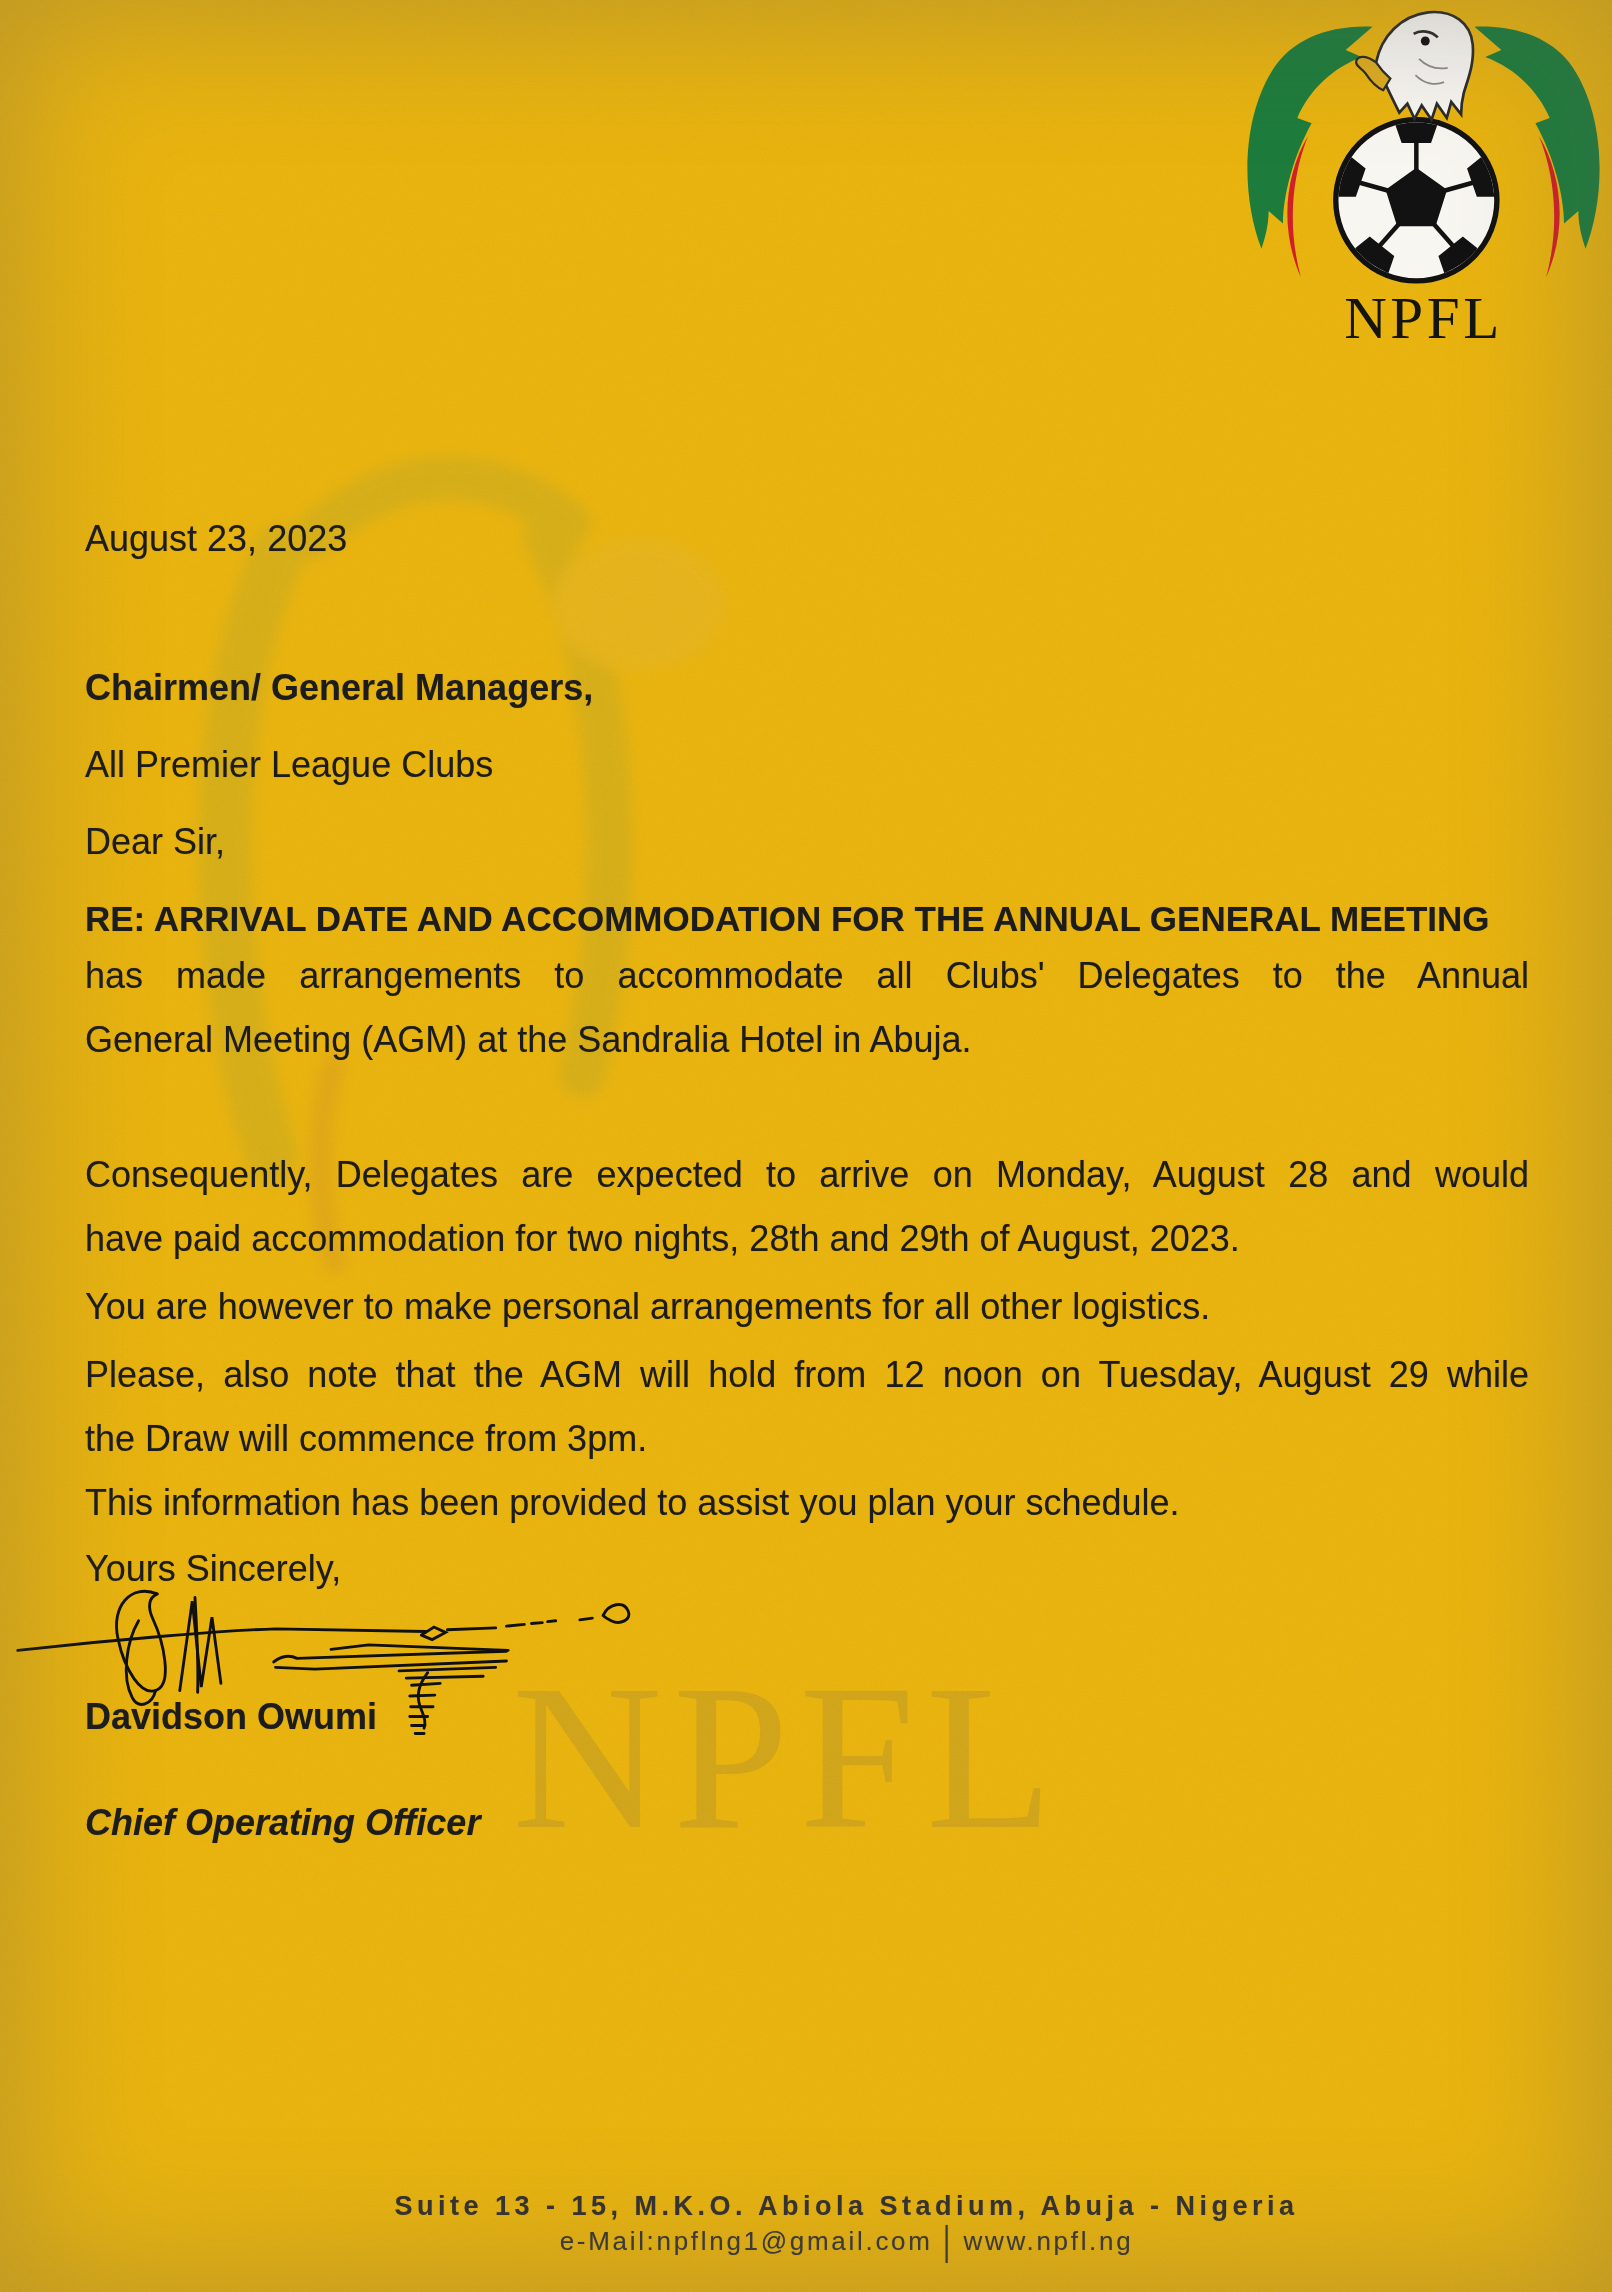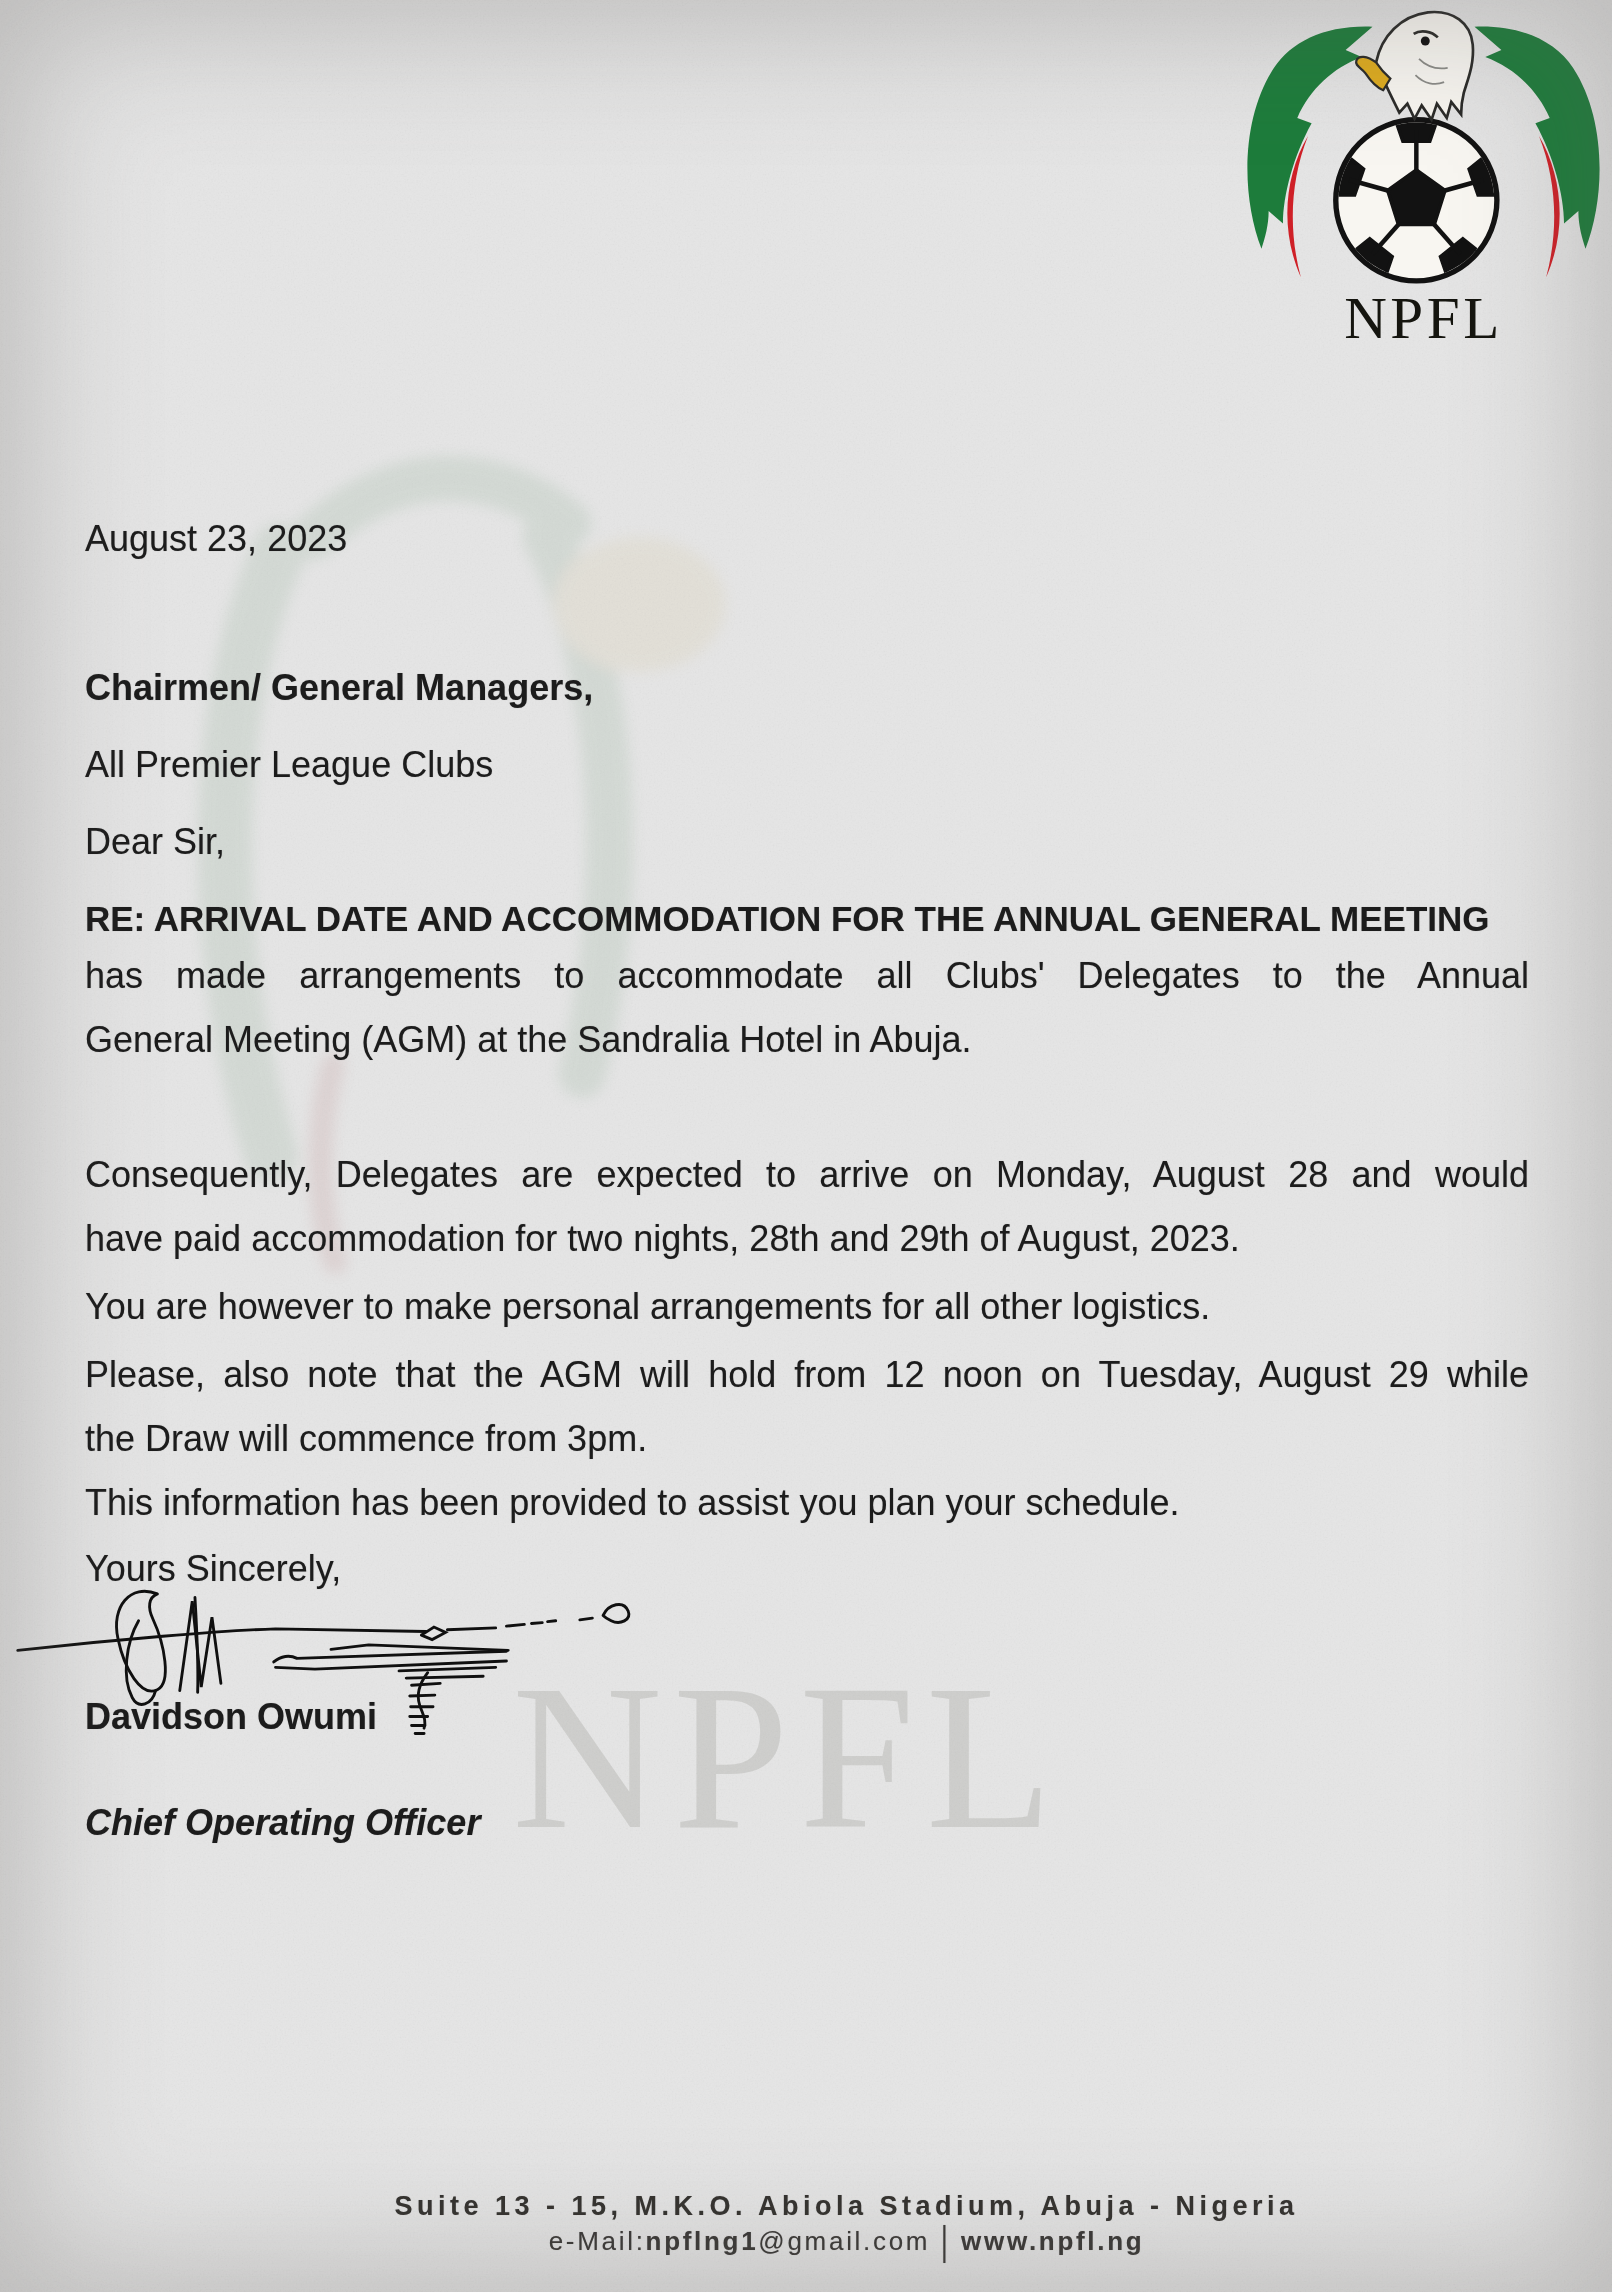--- a/index.html
+++ b/index.html
@@ -1,18 +1,18 @@
 <!DOCTYPE html>
 <html style="font-size:14.3px"><head>
 <meta charset="utf-8">
 <style>
   html,body{margin:0;padding:0;background:#b8b6b1;}
   .page{
     position:relative;width:1613px;height:2293px;overflow:hidden;
-    background:#e5e5e5;color:#1c1c1c;
+    background:#eab308;color:#1c1c1c;
     font-family:"Liberation Sans",sans-serif;
   }
   .layer{position:absolute;pointer-events:none;}
   .vignette{inset:0;box-shadow:inset 0 0 134px 25px rgba(96,94,88,.30);z-index:5;}
   .noise{inset:0;z-index:3;opacity:.9;}
   .ghost{left:45px;top:376px;z-index:1;}
   .wm{
     position:absolute;left:512px;top:1653px;z-index:1;
     font-family:"Liberation Serif",serif;font-size:208px;line-height:1;
     letter-spacing:10.7px;color:rgba(95,92,84,.17);white-space:nowrap;
@@ -24,21 +24,21 @@
   .b{font-weight:700;}
   .bi{font-weight:700;font-style:italic;}
   .jline{text-align:justify;text-align-last:justify;white-space:nowrap;}
   .nline{white-space:nowrap;}
   .logo{position:absolute;top:4.5px;left:1240px;z-index:4;}
   .sig{position:absolute;left:7.2px;top:1583px;z-index:4;}
   .footer{position:absolute;left:0;width:100%;text-align:center;z-index:4;
           color:#34322f;text-shadow:0 0 0.9px rgba(25,25,25,.25);padding-left:40px;}
   .f1{top:2191px;font-size:27px;font-weight:700;letter-spacing:4.5px;}
   .f2{top:2226px;font-size:26px;letter-spacing:2.7px;font-weight:400;color:#3a3836;}
-  .f2 .bold{font-weight:700;}
+  .f2 .bold{font-weight:400;}
   .sep{display:inline-block;transform:scaleY(1.55);font-weight:400;margin:0 10.7px;}
 </style>
 </head>
 <body>
 
 <div class="page">
 
   <svg class="layer ghost" width="752" height="922" viewBox="0 0 840 1030">
     <defs>
       <filter id="ghostblur" x="-20%" y="-20%" width="140%" height="140%">

